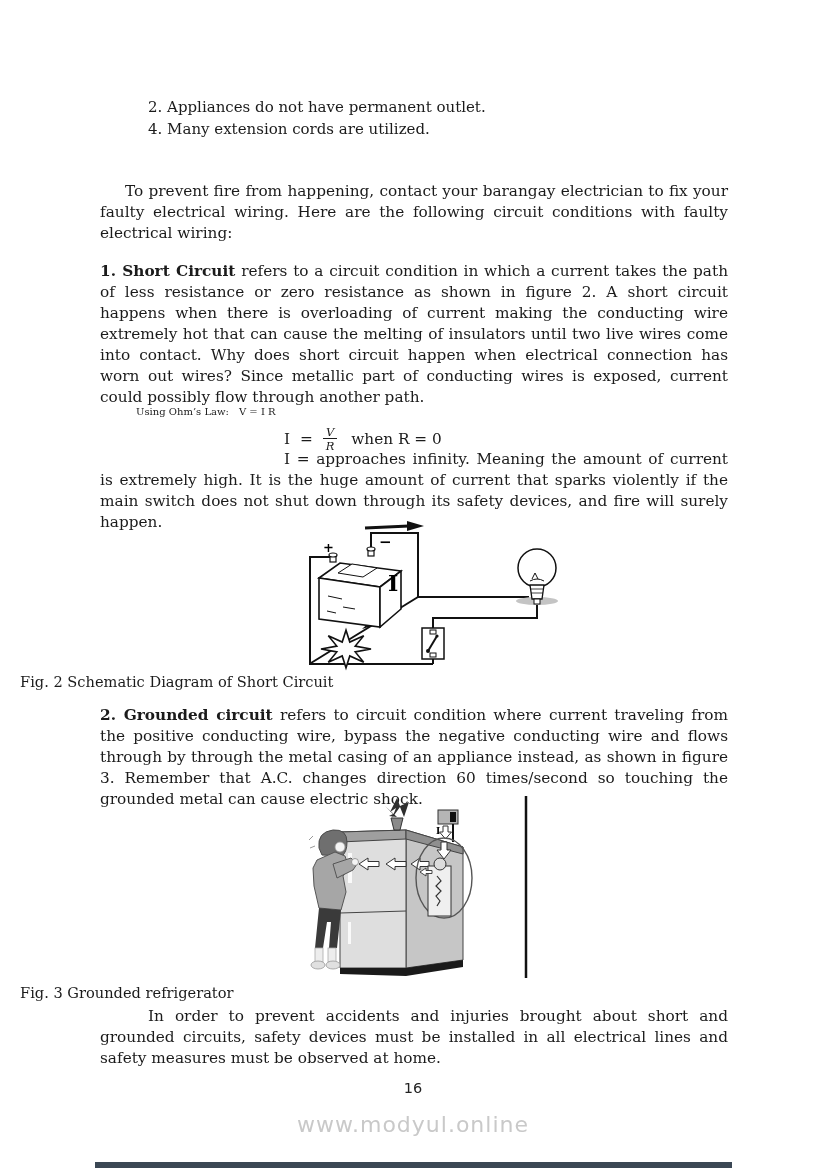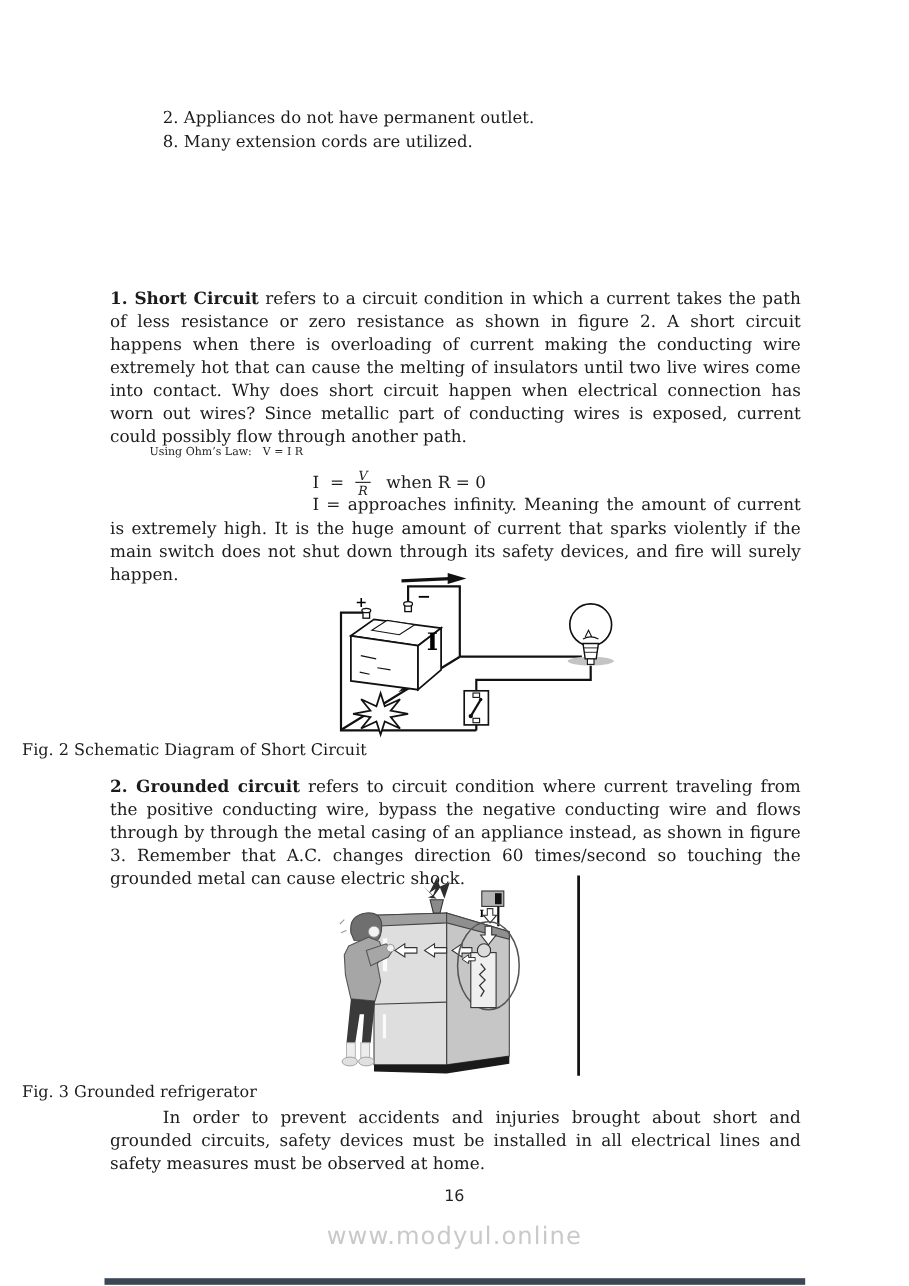--- a/index.html
+++ b/index.html
@@ -52,23 +52,24 @@
 
   svg text { font-family:"DejaVu Serif","Liberation Serif",serif; }
 </style>
 </head>
 <body>
 
 <div class="page">
 
   <div class="list-block">
     <div>2. Appliances do not have permanent outlet.</div>
-    <div>8. Many extension cords are utilized.</div>
+    <div>4. Many extension cords are utilized.</div>
   </div>
 
+  <p class="txt intro">To prevent fire from happening, contact your barangay electrician to fix your faulty electrical wiring. Here are the following circuit conditions with faulty electrical wiring:</p>
 
   <p class="txt sec1"><span class="lead">1. Short Circuit</span><span> refers to a circuit condition in which a current takes the path of less resistance or zero resistance as shown in figure 2. A short circuit happens when there is overloading of current making the conducting wire extremely hot that can cause the melting of insulators until two live wires come into contact. Why does short circuit happen when electrical connection has worn out wires? Since metallic part of conducting wires is exposed, current could possibly flow through another path.</span></p>
 
   <div class="ohm-line1">
     <span>Using Ohm’s Law:</span><span class="eq">V = I R</span>
   </div>
   <div class="ohm-line2">
     <span class="sym">I</span>
     <span class="eqs">=</span>
     <span class="frac">

